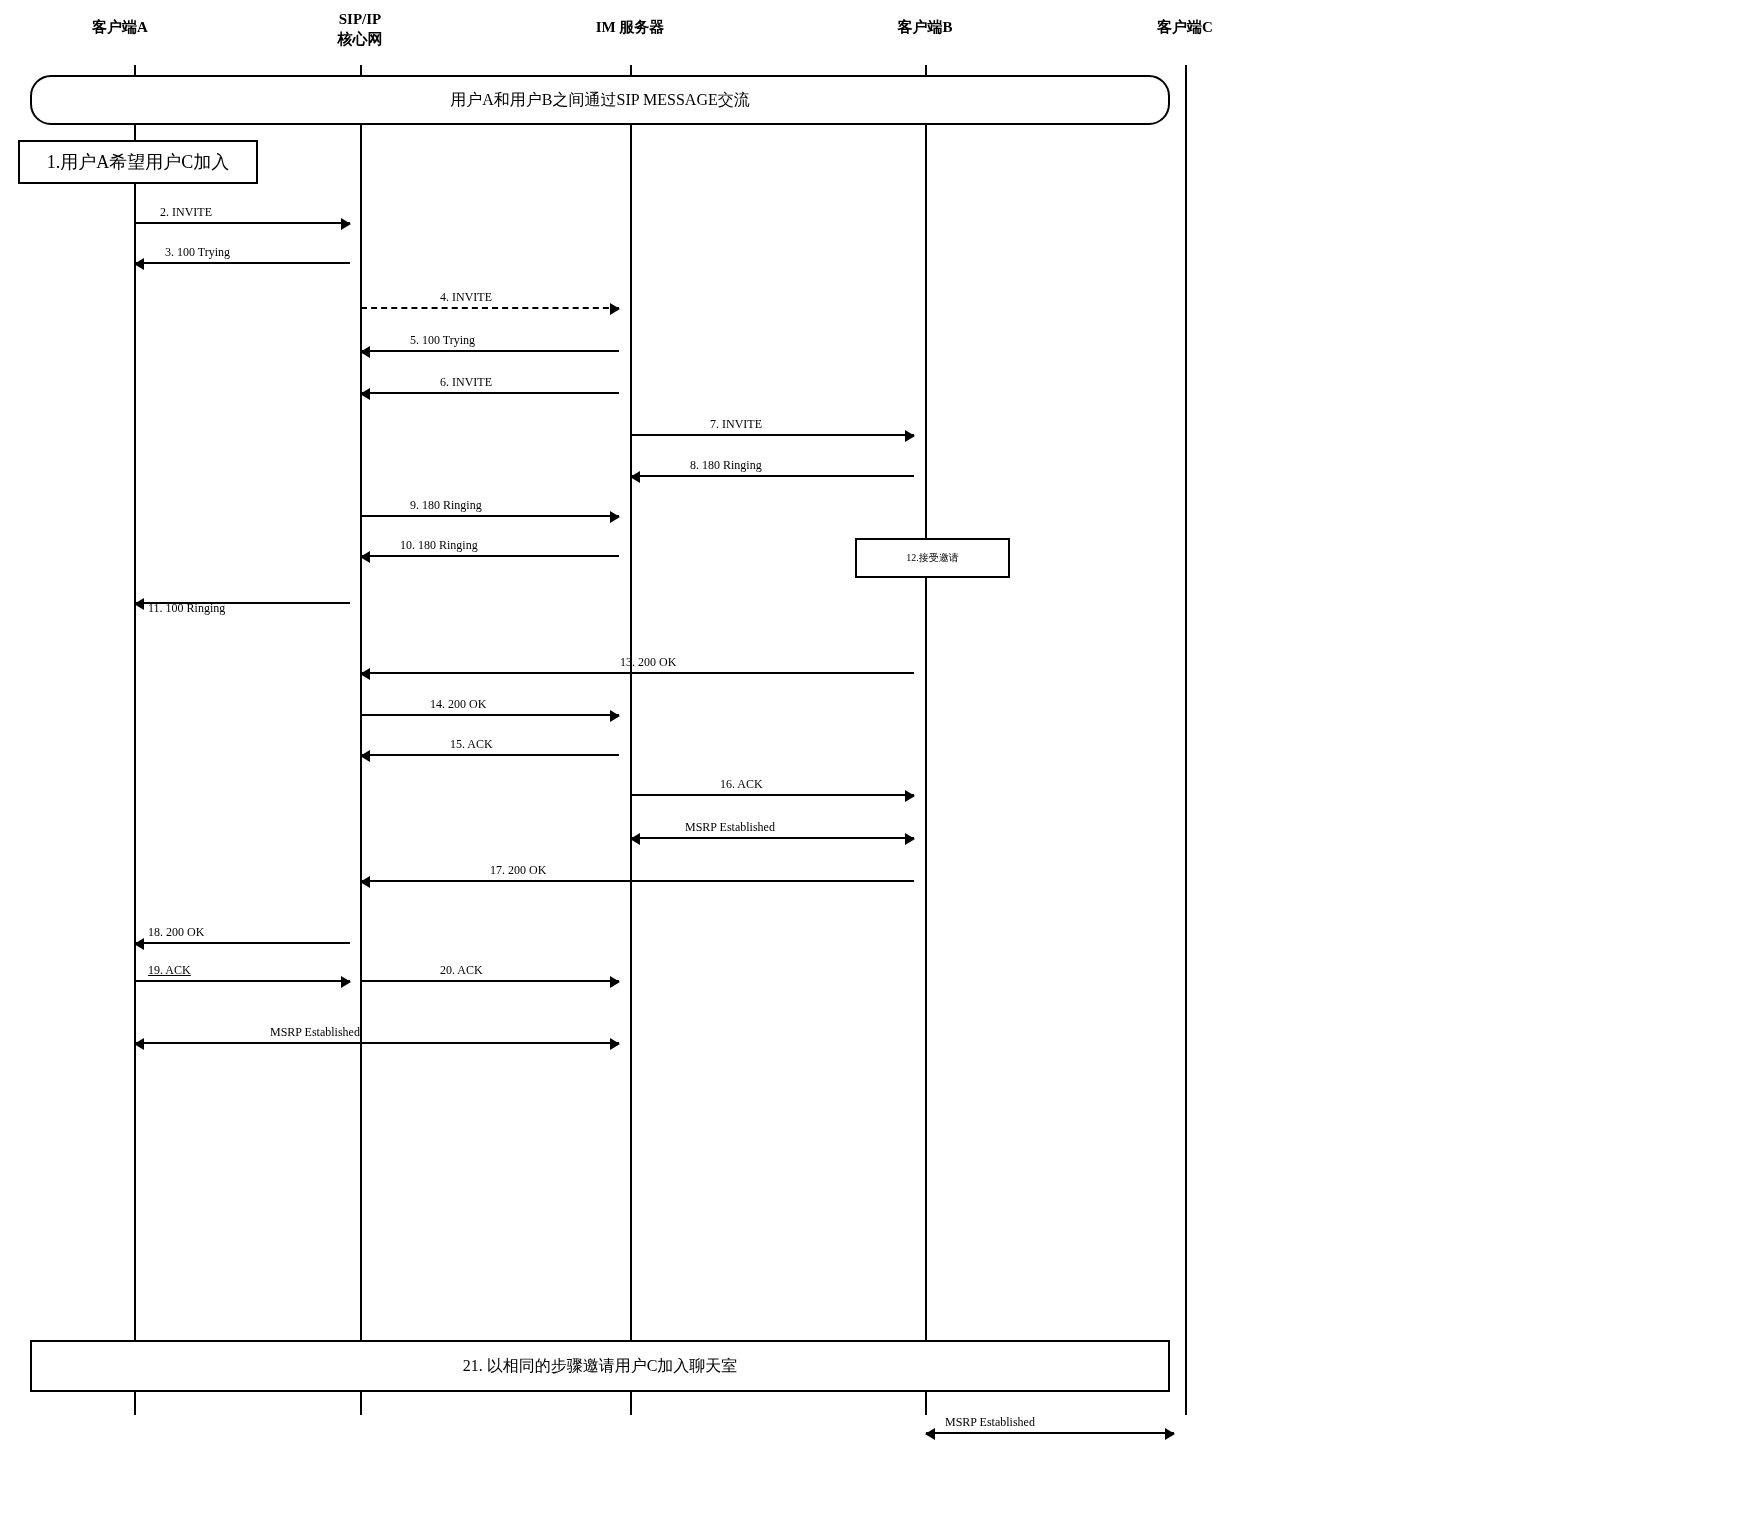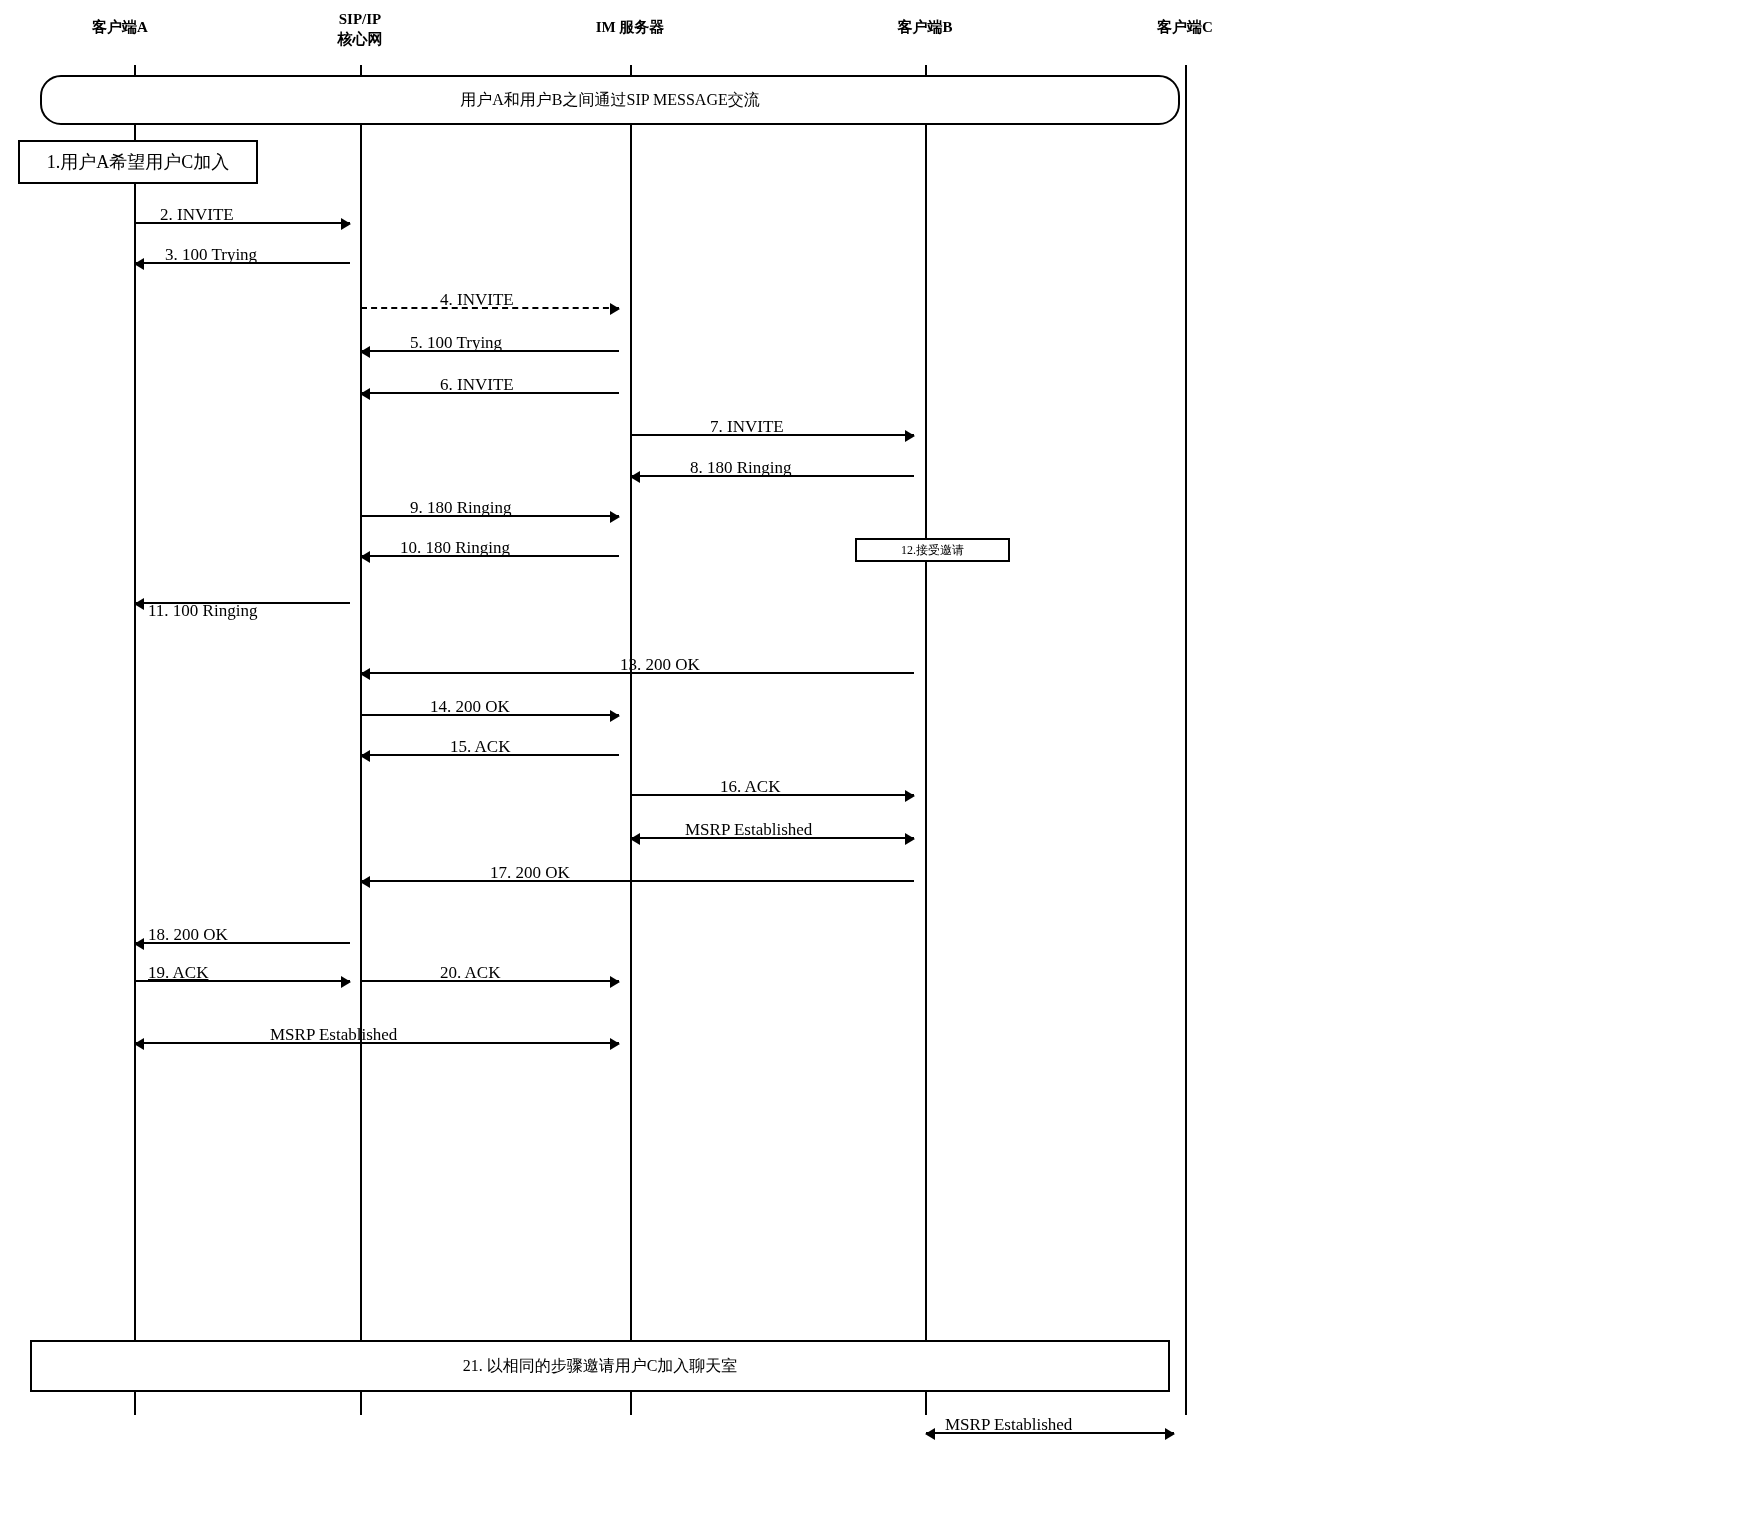--- a/index.html
+++ b/index.html
@@ -34,21 +34,21 @@
       border: 2px solid #000;
       background: #fff;
       text-align: center;
       display: flex;
       align-items: center;
       justify-content: center;
       font-size: 15px;
     }
     .arrow-label {
       position: absolute;
-      font-size: 17px;
+      font-size: 12px;
       white-space: nowrap;
     }
     
     .arrow-line {
       position: absolute;
       height: 0;
       border-top: 2px solid #000;
     }
     .arrow-line-dashed {
       position: absolute;
@@ -112,29 +112,29 @@
   <div class="entity-label" style="left:1120px; top:18px; width:130px;">
     <span>客户端C</span>
   </div>
 
   <div class="lifeline" style="left:134px; top:65px; height:1350px;"></div>
   <div class="lifeline" style="left:360px; top:65px; height:1350px;"></div>
   <div class="lifeline" style="left:630px; top:65px; height:1350px;"></div>
   <div class="lifeline" style="left:925px; top:65px; height:1350px;"></div>
   <div class="lifeline" style="left:1185px; top:65px; height:1350px;"></div>
 
-  <div class="box" style="left:40px; top:75px; width:1140px; height:50px; font-size:16px;border-radius:21px;">
+  <div class="box" style="left:30px; top:75px; width:1140px; height:50px; font-size:16px;border-radius:21px;">
     <span>用户A和用户B之间通过SIP MESSAGE交流</span>
   </div>
 
   <div class="box" style="left:18px; top:140px; width:240px; height:44px; font-size:18px;">
     <span>1.用户A希望用户C加入</span>
   </div>
 
-  <div class="box" style="left:855px; top:538px; width:155px; height:24px; font-size:12px;">
+  <div class="box" style="left:855px; top:538px; width:155px; height:40px; font-size:10px;">
     <span>12.接受邀请</span>
   </div>
 
   <div class="arrow-line arrowhead-right" style="left:135px; top:222px; width:215px;"></div>
   <div class="arrow-label" style="left:160px; top:205px;">2. INVITE</div>
 
   <div class="arrow-line arrowhead-left" style="left:135px; top:262px; width:215px;"></div>
   <div class="arrow-label" style="left:165px; top:245px;">3. 100 Trying</div>
 
   <div class="arrow-line-dashed arrowhead-right" style="left:361px; top:307px; width:258px;"></div>

